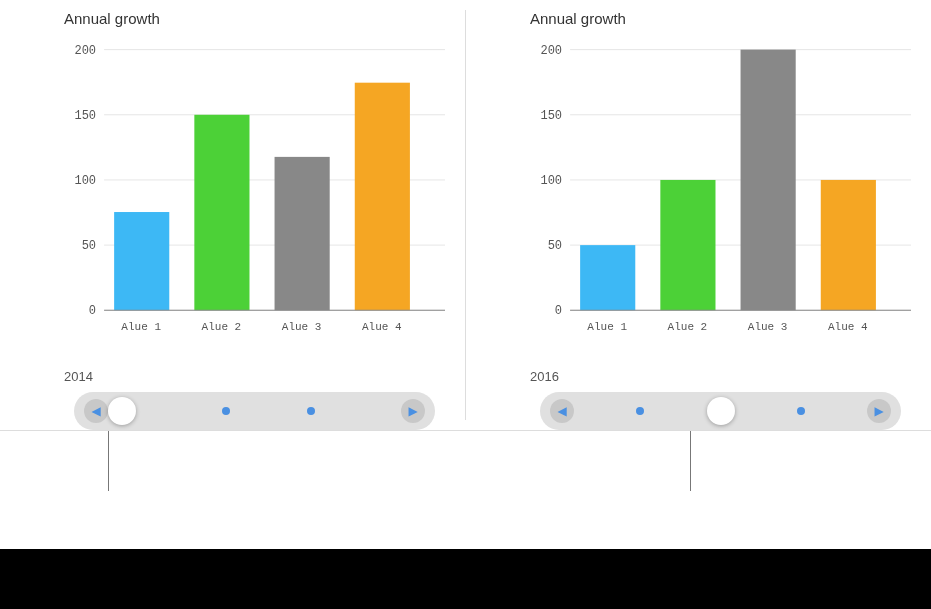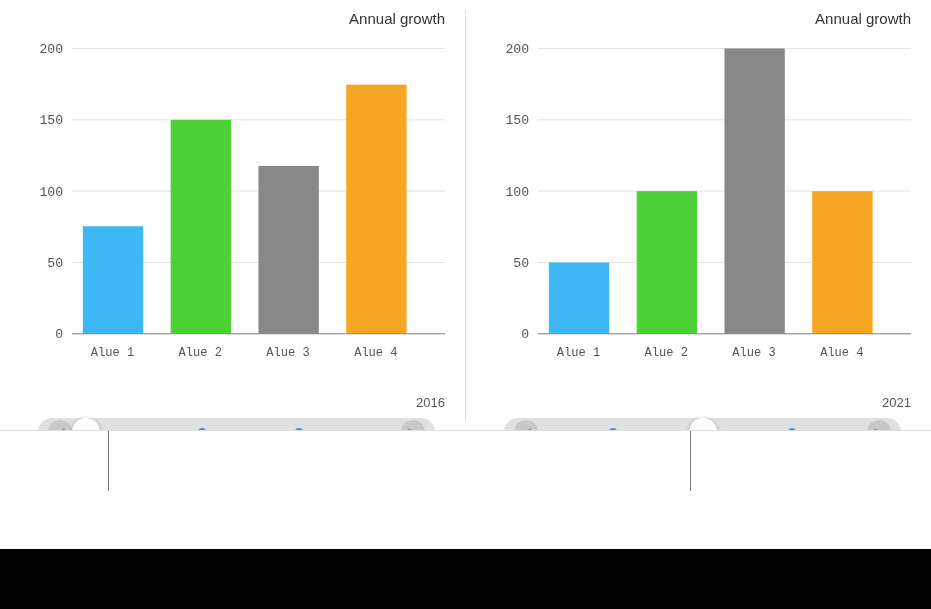--- a/index.html
+++ b/index.html
@@ -13,23 +13,24 @@
     .charts-area {
       display: flex;
       width: 931px;
       height: 430px;
       background: #fff;
     }
     .chart-container {
       flex: 1;
       display: flex;
       flex-direction: column;
-      align-items: flex-end;
-      padding: 10px 20px 0 28px;
-      position: relative;
+      align-items: flex-start;
+      padding: 10px 20px 0 20px;
+      position: relative;
+      margin-left: 44px;
     }
     .chart-title {
       font-size: 15px;
       color: #333;
       margin-bottom: 8px;
       font-weight: 400;
     }
     .chart-area {
       position: relative;
       width: 100%;
@@ -132,21 +133,21 @@
         <rect x="290" y="43" width="55" height="227" fill="#f5a623"></rect>
 
         <text x="77" y="290" text-anchor="middle" font-size="11" fill="#555">Alue 1</text>
         <text x="157" y="290" text-anchor="middle" font-size="11" fill="#555">Alue 2</text>
         <text x="237" y="290" text-anchor="middle" font-size="11" fill="#555">Alue 3</text>
         <text x="317" y="290" text-anchor="middle" font-size="11" fill="#555">Alue 4</text>
 
         <line x1="40" y1="270" x2="380" y2="270" stroke="#888" stroke-width="1"></line>
       </svg>
     </div>
-    <div class="year-label">2016</div>
+    <div class="year-label">2014</div>
 
     <div class="slider-control">
       <div class="slider-arrow">◀</div>
       <div class="slider-thumb"></div>
       <div class="slider-dots">
         <div class="slider-dot"></div>
         <div class="slider-dot"></div>
       </div>
       <div class="slider-arrow">▶</div>
     </div>
@@ -180,21 +181,21 @@
         <rect x="290" y="140" width="55" height="130" fill="#f5a623"></rect>
 
         <text x="77" y="290" text-anchor="middle" font-size="11" fill="#555">Alue 1</text>
         <text x="157" y="290" text-anchor="middle" font-size="11" fill="#555">Alue 2</text>
         <text x="237" y="290" text-anchor="middle" font-size="11" fill="#555">Alue 3</text>
         <text x="317" y="290" text-anchor="middle" font-size="11" fill="#555">Alue 4</text>
 
         <line x1="40" y1="270" x2="380" y2="270" stroke="#888" stroke-width="1"></line>
       </svg>
     </div>
-    <div class="year-label">2021</div>
+    <div class="year-label">2016</div>
 
     <div class="slider-control">
       <div class="slider-arrow">◀</div>
       <div class="slider-dots">
         <div class="slider-dot"></div>
       </div>
       <div class="slider-thumb"></div>
       <div class="slider-dots">
         <div class="slider-dot"></div>
       </div>

